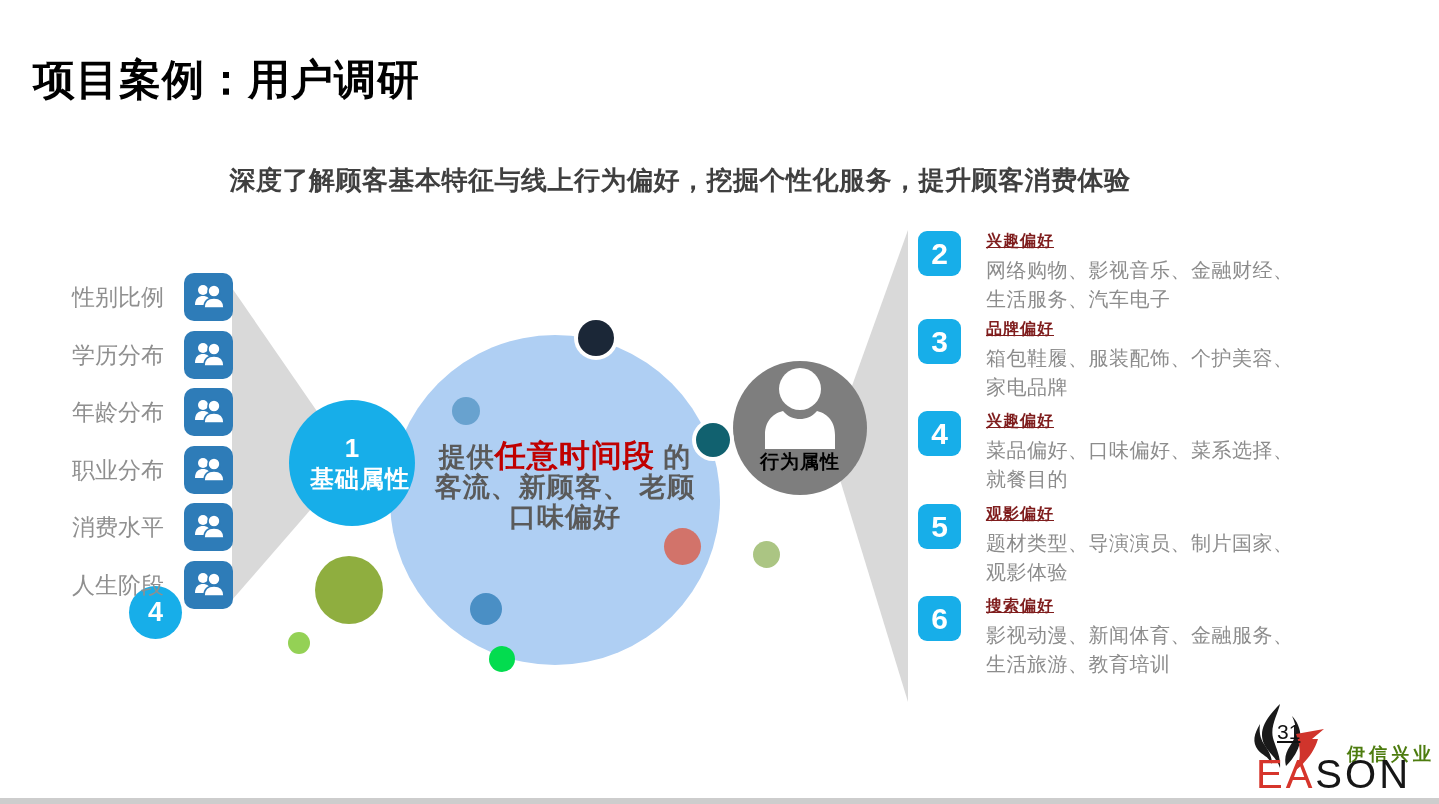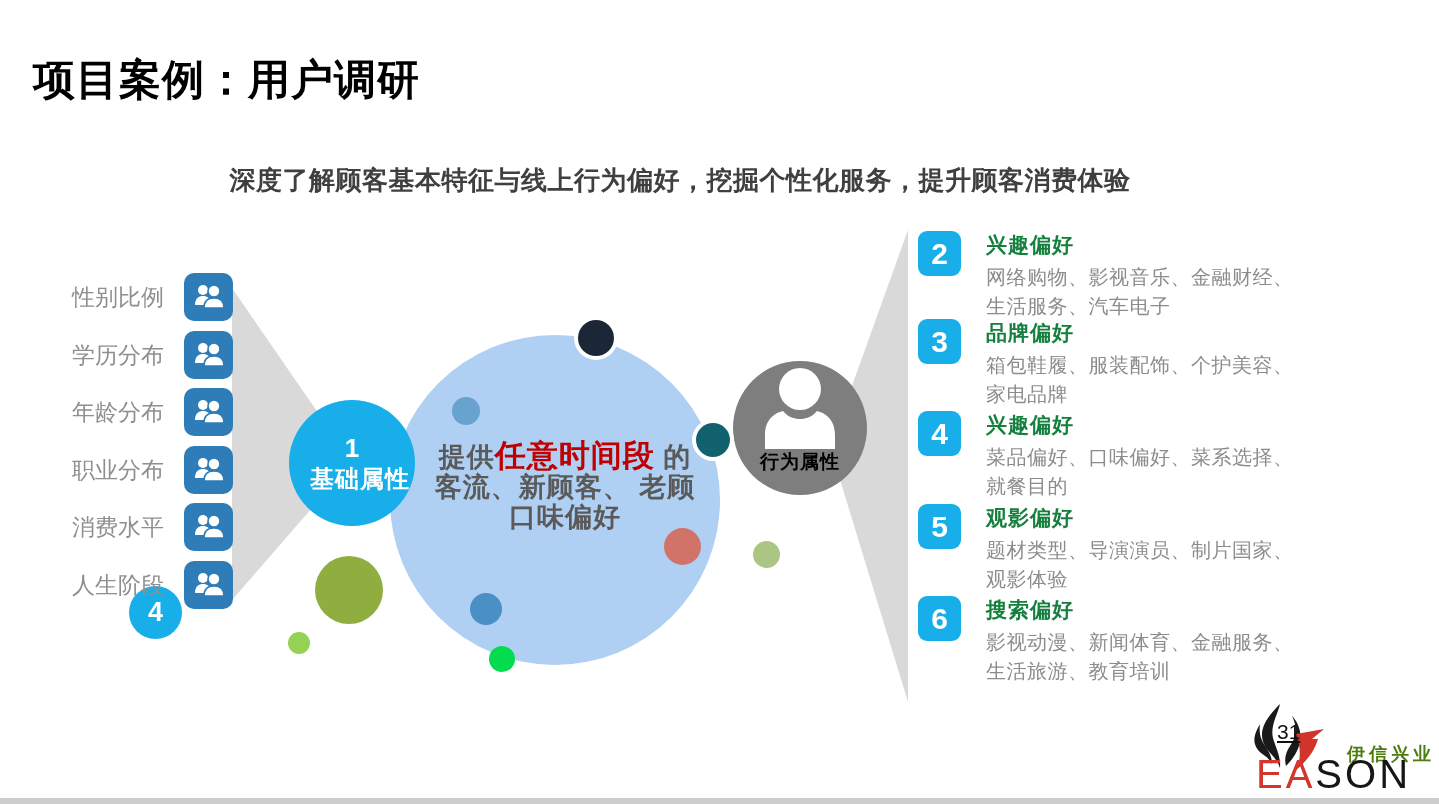--- a/index.html
+++ b/index.html
@@ -49,21 +49,21 @@
   
   .dot{position:absolute;border-radius:50%;z-index:4;}
   .ring{box-shadow:0 0 0 4px #ffffff;}
   
   .right-row{position:absolute;left:918px;display:flex;gap:25px;align-items:flex-start;z-index:2;}
   .num-sq{
     flex:0 0 auto;width:43px;height:45px;border-radius:9px;background:#17aee9;color:#fff;
     font-size:30px;font-weight:700;display:flex;align-items:center;justify-content:center;
   }
   .right-text{width:315px;}
-  .right-title{font-size:21px;font-weight:700;color:#15803d;margin:0 0 4px 0;letter-spacing:1px;}
+  .right-title{font-size:16px;font-weight:700;color:#7f1d1d;margin:0 0 4px 0;letter-spacing:1px;text-decoration:underline;}
   .right-desc{font-size:20px;color:#8c8c8c;line-height:29px;margin:0;letter-spacing:0.5px;}
   
   .logo{position:absolute;left:1240px;top:698px;width:199px;height:100px;z-index:5;}
   .logo .flame{position:absolute;left:0;top:0;}
   .logo .pagenum{position:absolute;left:37px;top:22px;font-size:21px;color:#111;text-decoration:underline;}
   .logo .brand{position:absolute;left:16px;top:56px;font-size:40px;font-weight:400;letter-spacing:3px;line-height:1;}
   .logo .brand .red{color:#d6352b;}
   .logo .brand .blk{color:#161616;}
   .logo .company{
     position:absolute;left:107px;top:44px;font-size:18px;color:#4d7c0f;letter-spacing:4px;

